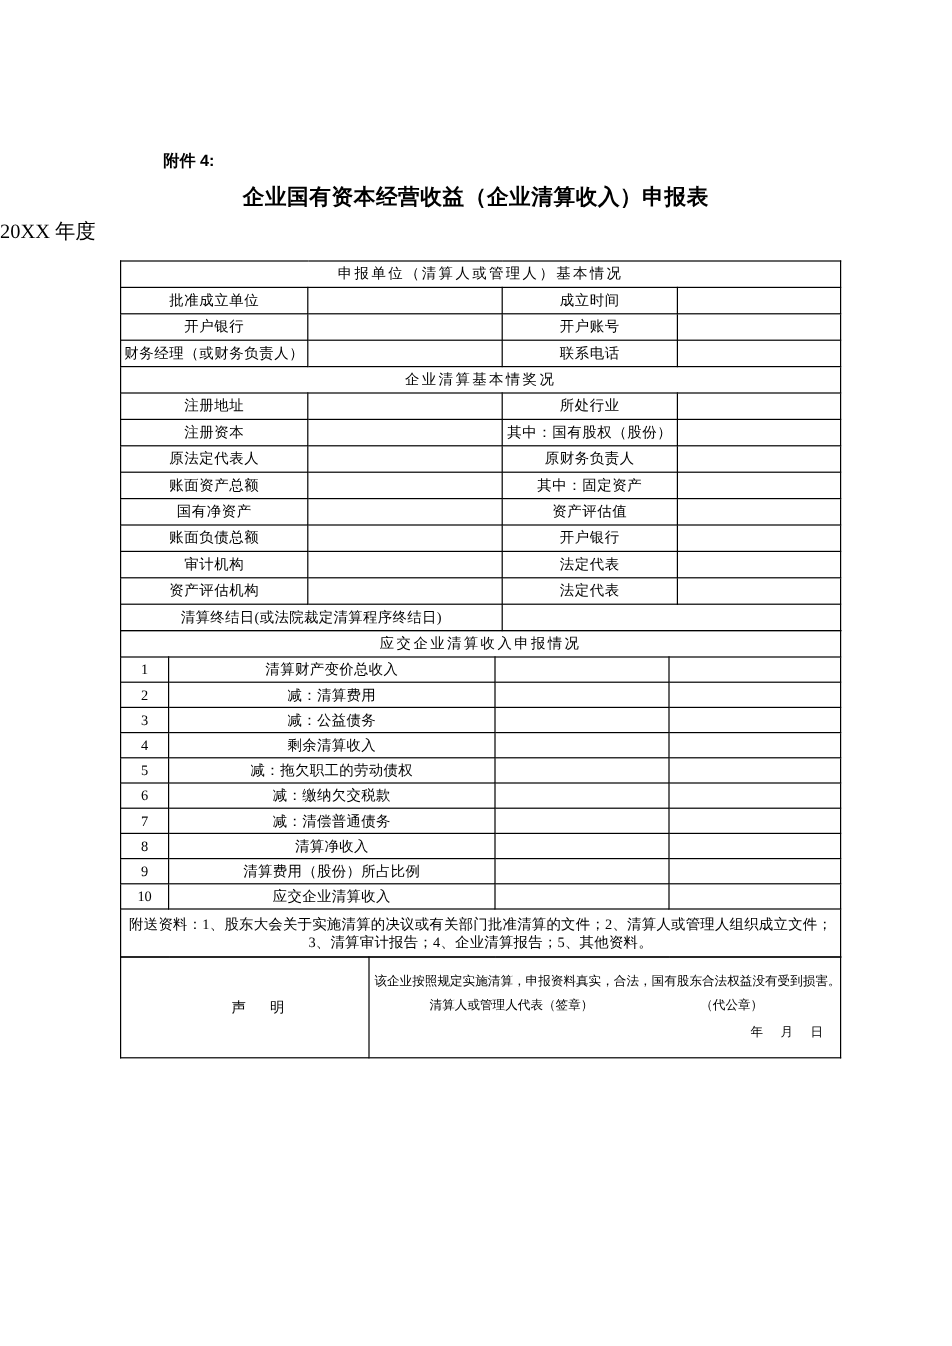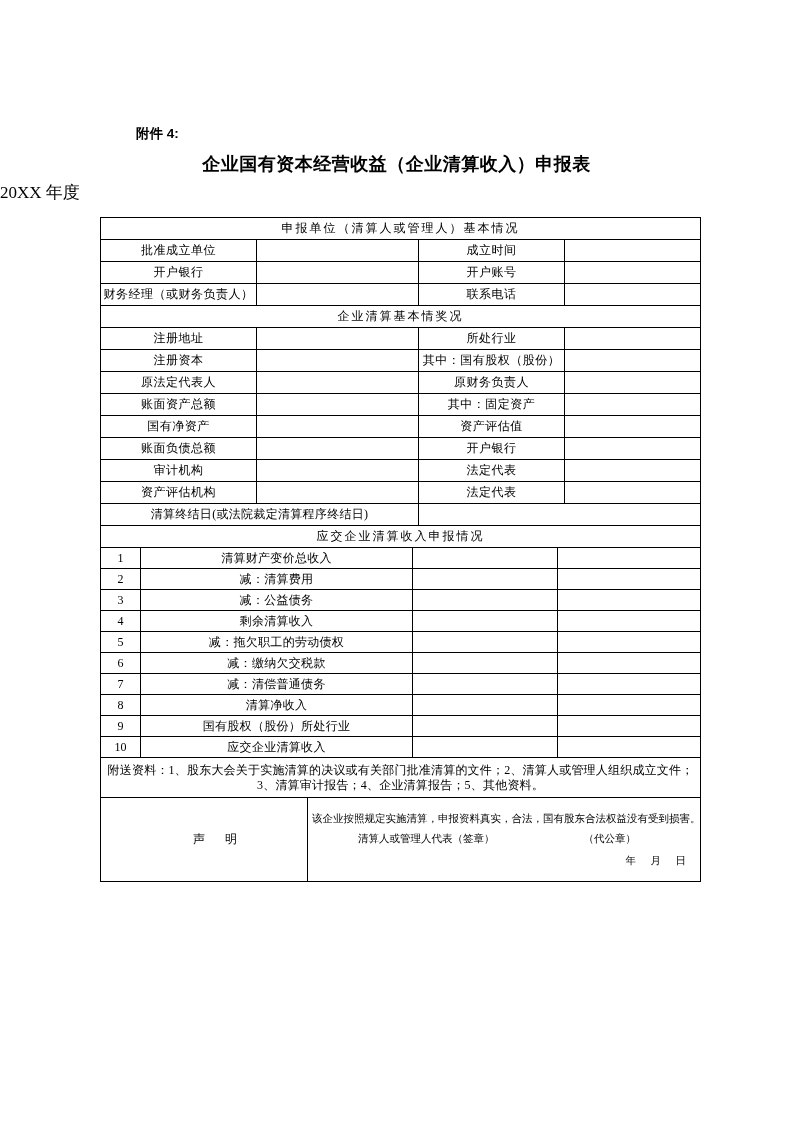--- a/index.html
+++ b/index.html
@@ -210,21 +210,21 @@
         <td></td>
       </tr>
       <tr class="h21">
         <td>8</td>
         <td class="left">清算净收入</td>
         <td></td>
         <td></td>
       </tr>
       <tr class="h21">
         <td>9</td>
-        <td class="left">国有股权（股份）所处行业</td>
+        <td class="left">清算费用（股份）所占比例</td>
         <td></td>
         <td></td>
       </tr>
       <tr class="h21">
         <td>10</td>
         <td class="left">应交企业清算收入</td>
         <td></td>
         <td></td>
       </tr>
 

